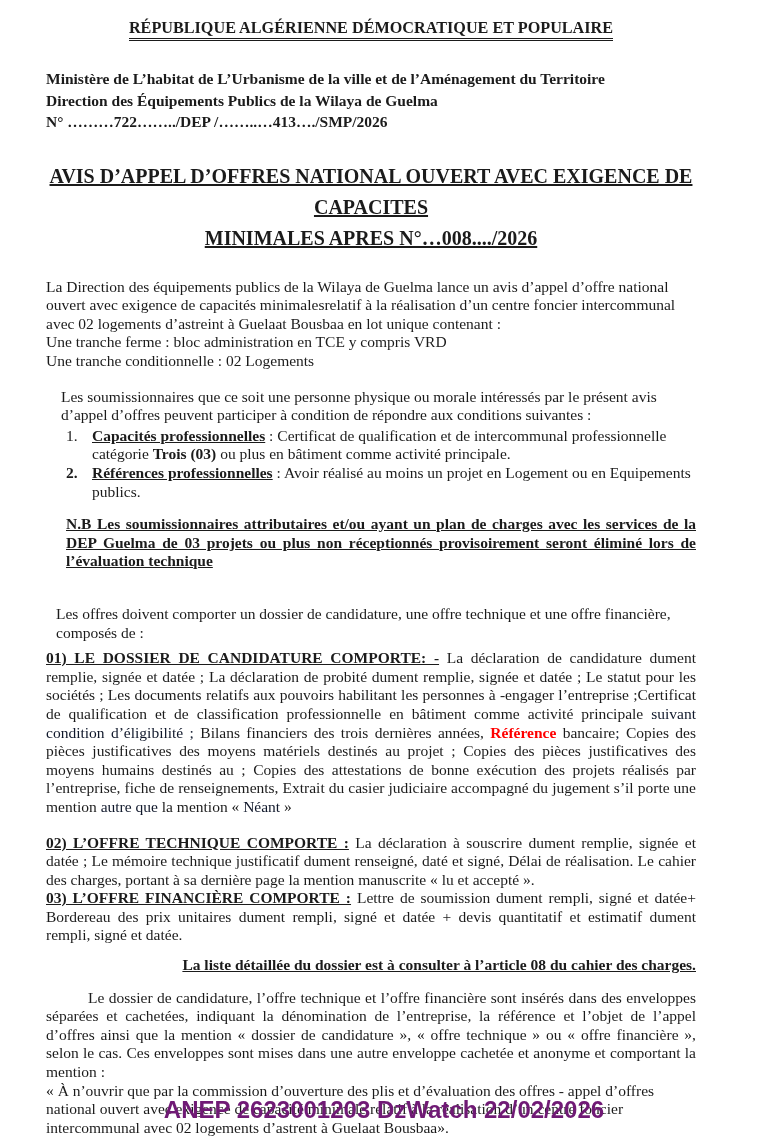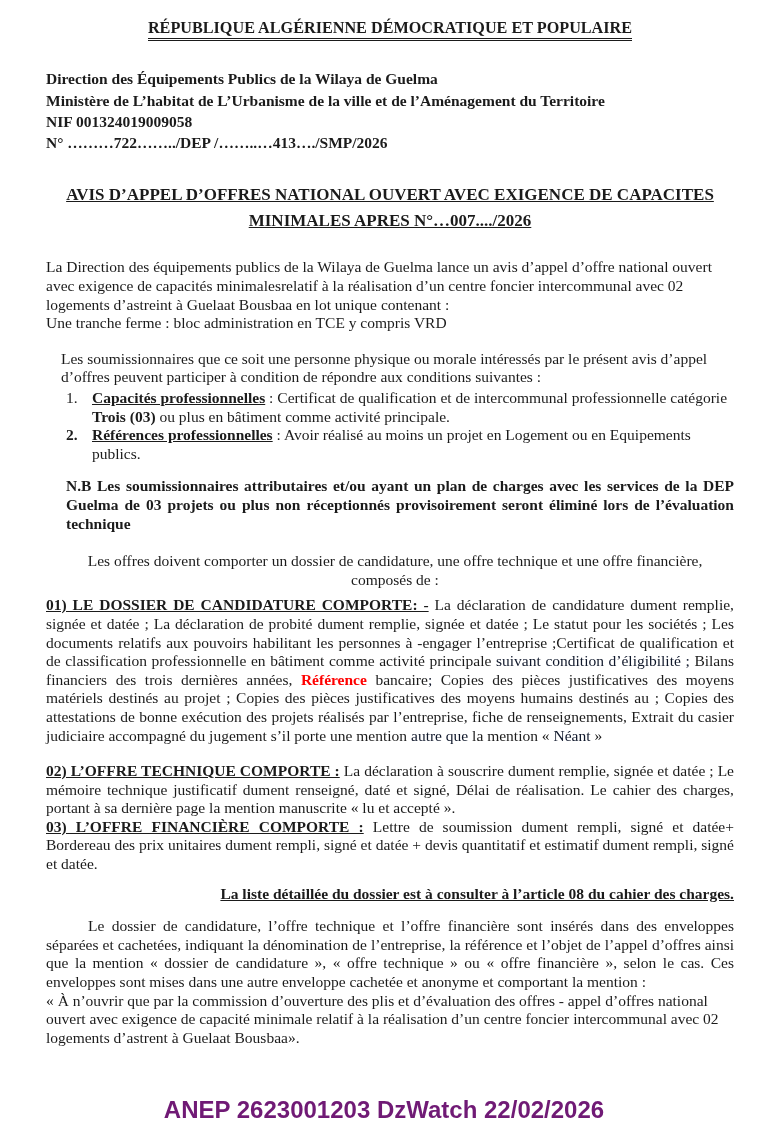--- a/index.html
+++ b/index.html
@@ -6,49 +6,49 @@
   html, body { background: #ffffff; }
   body {
     width: 768px; height: 1138px;
     font-family: "Liberation Serif", "DejaVu Serif", serif;
     color: #1b1b1b;
     overflow: hidden;
   }
   .page {
     position: relative;
     width: 768px; height: 1138px;
-    padding: 16px 34px 0 46px;
+    padding: 16px 72px 0 46px;
     font-size: 15.5px;
     line-height: 1.2;
   }
   .b   { font-weight: bold; }
   .u   { text-decoration: underline; }
   .bu  { font-weight: bold; text-decoration: underline; }
   .red { color: #0f172a; margin-top: 24px; }
   .redb{ color: #ff0000; font-weight: bold; }
   .just{ text-align: justify; }
 
   .republic { text-align: center; font-weight: bold; font-size: 16.2px; margin-top: 3px; }
   .republic .dbl { border-bottom: 3px double #1b1b1b; padding-bottom: 1px; }
 
   .org-block { margin-top: 30px; font-weight: bold; line-height: 1.36; }
 
-  .title-block { margin-top: 29px; text-align: center; font-weight: bold; font-size: 17px; line-height: 1.55; }
+  .title-block { margin-top: 29px; text-align: center; font-weight: bold; font-size: 20px; line-height: 1.55; }
 
   .p-intro { margin-top: 24px; }
   .p-soumis { margin-top: 17px; margin-left: 15px; }
 
   .cond-list { margin-top: 2px; }
   .cond-item { display: flex; margin-left: 20px; }
   .cond-item .marker { width: 26px; flex: 0 0 26px; }
   .cond-item .cond-text { flex: 1; }
 
-  .nb-note { margin-top: 14px; margin-left: 20px; font-weight: bold; text-align: justify; }
+  .nb-note { margin-top: 14px; margin-left: 20px; font-weight: bold; text-align: justify; text-decoration: underline; }
 
-  .p-offres { margin-top: 19px; margin-left: 10px; text-align: center; }
+  .p-offres { margin-top: 34px; margin-left: 10px; }
 
   .sec-01 { margin-top: 7px; }
   .sec-02 { margin-top: 17px; }
   .sec-03 { }
 
   .notice-line { margin-top: 11px; text-align: right; font-weight: bold; text-decoration: underline; }
 
   .env-para { margin-top: 14px; text-indent: 42px; }
   .env-mention { font-weight: normal; }
 
@@ -65,34 +65,34 @@
 </head>
 <body>
 
 <div class="page">
 
   <div class="republic">
     <span class="dbl">RÉPUBLIQUE ALGÉRIENNE DÉMOCRATIQUE ET POPULAIRE</span>
   </div>
 
   <div class="org-block">
+    <div>Ministère de L’habitat de L’Urbanisme de la ville et de l’Aménagement du Territoire</div>
     <div>Direction des Équipements Publics de la Wilaya de Guelma</div>
-    <div>Ministère de L’habitat de L’Urbanisme de la ville et de l’Aménagement du Territoire</div>
-    <div>NIF 001324019009058</div>
     <div>N° ………722……../DEP /……..…413…./SMP/2026</div>
   </div>
 
   <div class="title-block">
     <div><span class="u">AVIS D’APPEL D’OFFRES NATIONAL OUVERT AVEC EXIGENCE DE CAPACITES</span></div>
-    <div><span class="u">MINIMALES APRES N°…007..../2026</span></div>
+    <div><span class="u">MINIMALES APRES N°…008..../2026</span></div>
   </div>
 
   <div class="p-intro">
     <div>La Direction des équipements publics de la Wilaya de Guelma lance un avis d’appel d’offre national ouvert avec exigence de capacités minimalesrelatif à la réalisation d’un centre foncier intercommunal avec 02 logements d’astreint à Guelaat Bousbaa en lot unique contenant :</div>
     <div>Une tranche ferme : bloc administration en TCE y compris VRD</div>
+    <div>Une tranche conditionnelle : 02 Logements</div>
   </div>
 
   <div class="p-soumis">Les soumissionnaires que ce soit une personne physique ou morale intéressés par le présent avis d’appel d’offres peuvent participer à condition de répondre aux conditions suivantes :</div>
 
   <div class="cond-list">
     <div class="cond-item">
       <span class="marker">1.</span>
       <div class="cond-text"><span class="bu">Capacités professionnelles</span><span> : </span><span>Certificat de qualification et de intercommunal professionnelle catégorie </span><span class="b">Trois (03)</span><span> ou plus en bâtiment comme activité principale.</span></div>
     </div>
     <div class="cond-item">

